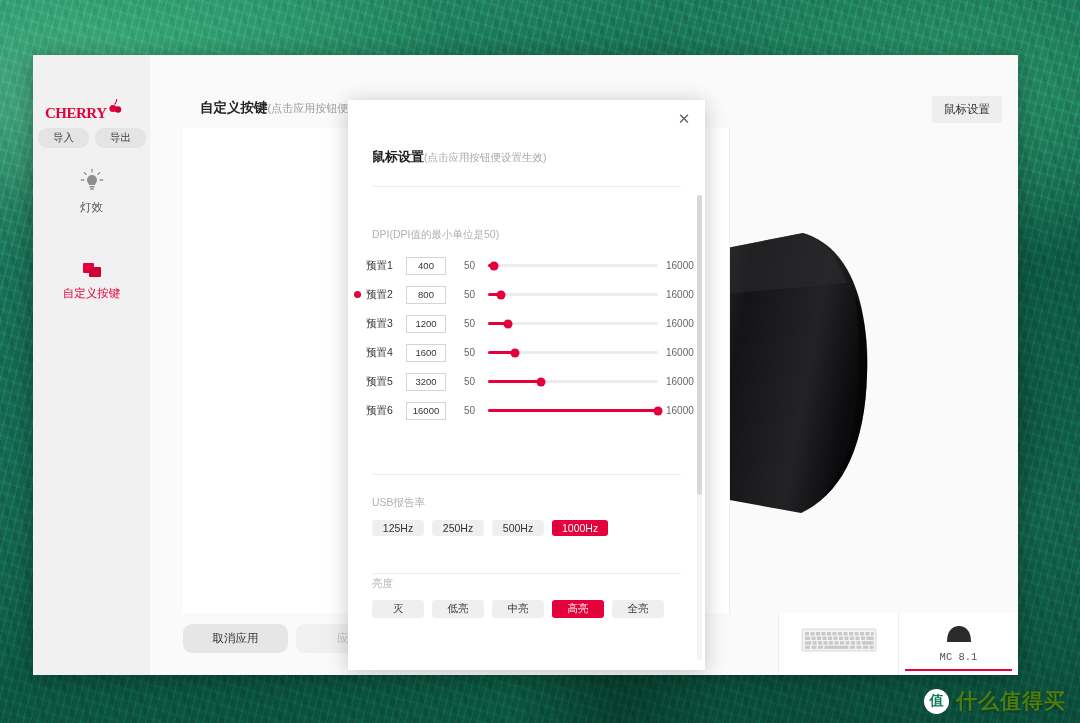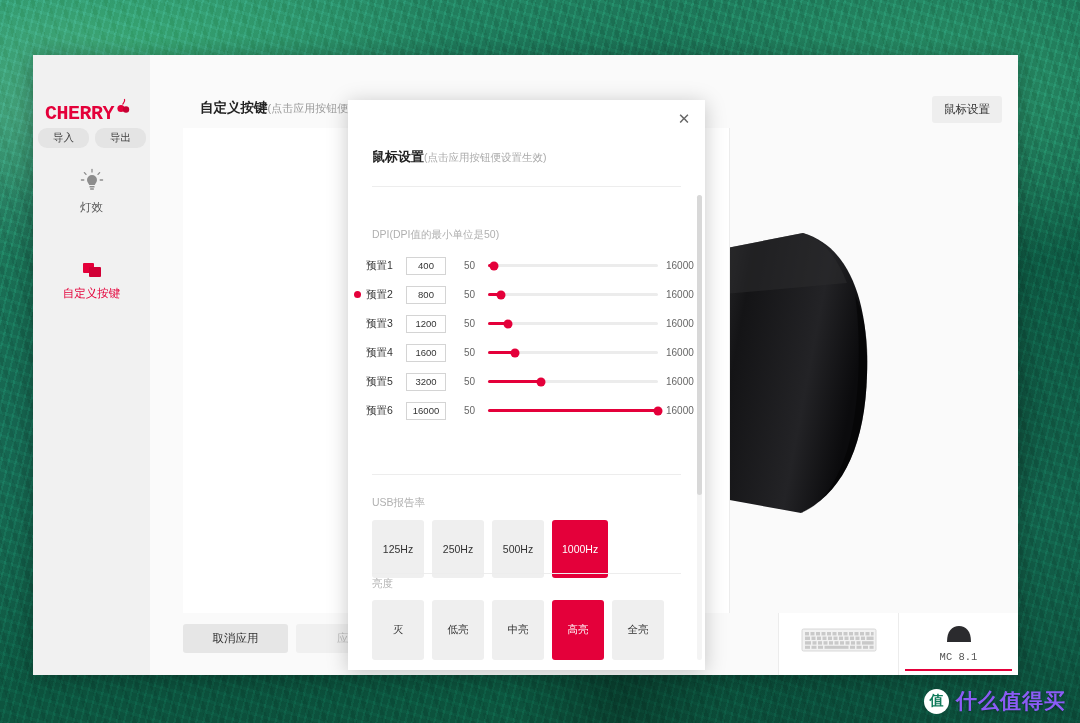--- a/index.html
+++ b/index.html
@@ -88,23 +88,23 @@
     position: absolute; left: 0; top: 0;
     width: 117px; height: 100%;
     background: #f1f1f1;
   }
   .logo {
     position: absolute; left: 12px; top: 41px;
     width: 96px; height: 24px;
     display: flex; align-items: center;
   }
   .logo-text {
-    font-weight: bold; font-size: 20px;
+    font-weight: bold; font-size: 15px;
     letter-spacing: -0.5px; color: #e4003a;
-    font-family: Liberation Mono, monospace;
+    font-family: Liberation Serif, serif;
     margin-top: 11px;
   }
   .cherry-mark { margin-left: 2px; }
   .io-row {
     position: absolute; left: 5px; top: 73px;
     width: 108px; display: flex; gap: 6px;
   }
   .io-btn {
     flex: 1;
     background: #e4e4e4; border: none; border-radius: 9px;
@@ -150,21 +150,21 @@
     cursor: pointer; font-family: "Liberation Sans", sans-serif;
   }
 
   
   .page-actions {
     position: absolute; left: 33px; bottom: 22px;
     display: flex; gap: 8px;
   }
   .act-btn {
     width: 105px; padding: 7px 0;
-    border: none; border-radius: 3px;
+    border: none; border-radius: 9px;
     font-size: 11.5px; cursor: pointer;
     font-family: "Liberation Sans", sans-serif;
   }
   .act-btn.secondary { background: #e6e6e6; color: #333; }
   .act-btn.disabled  { background: #f0f0f0; color: #bdbdbd; cursor: default; }
 
   
   .device-tabs {
     position: absolute; right: 0; bottom: 0;
     height: 62px; display: flex; align-items: stretch; font-family: Liberation Mono, monospace;
@@ -270,21 +270,21 @@
     width: 9px; height: 9px; border-radius: 50%;
     background: #e4003a; transform: translate(-50%, -50%);
     cursor: pointer;
   }
 
   
   .chip-row { position: absolute; left: 24px; display: flex; gap: 8px; }
   #usb-row { top: 420px; }
   #brt-row { top: 500px; }
   .chip {
-    min-width: 52px; padding: 23px 10px;
+    min-width: 52px; padding: 2px 10px;
     background: #efefef; border: none; border-radius: 3px;
     font-size: 10.5px; color: #333; cursor: pointer;
     font-family: "Liberation Sans", sans-serif;
   }
   .chip.active { background: #e4003a; color: #ffffff; }
 
   
   .modal-scrollbar {
     position: absolute; right: 3px; top: 95px;
     width: 5px; bottom: 10px;
@@ -302,21 +302,21 @@
     position: absolute; right: 14px; bottom: 8px;
     display: flex; align-items: center; gap: 7px;
   }
   .wm-badge {
     width: 25px; height: 25px; border-radius: 50%;
     background: #ffffff; color: #0f7a5a;
     display: flex; align-items: center; justify-content: center;
     font-size: 14px; font-weight: bold;
   }
   .wm-text {
-    color: #8b5cf6; font-size: 21px; font-weight: bold;
+    color: #4d7c0f; font-size: 21px; font-weight: bold;
     letter-spacing: 1px;
     text-shadow: 0 1px 3px rgba(0,0,0,.4);
     font-family: Liberation Serif, serif;
   }
 </style>
 </head>
 <body>
 
 <div id="bg"></div>
 

